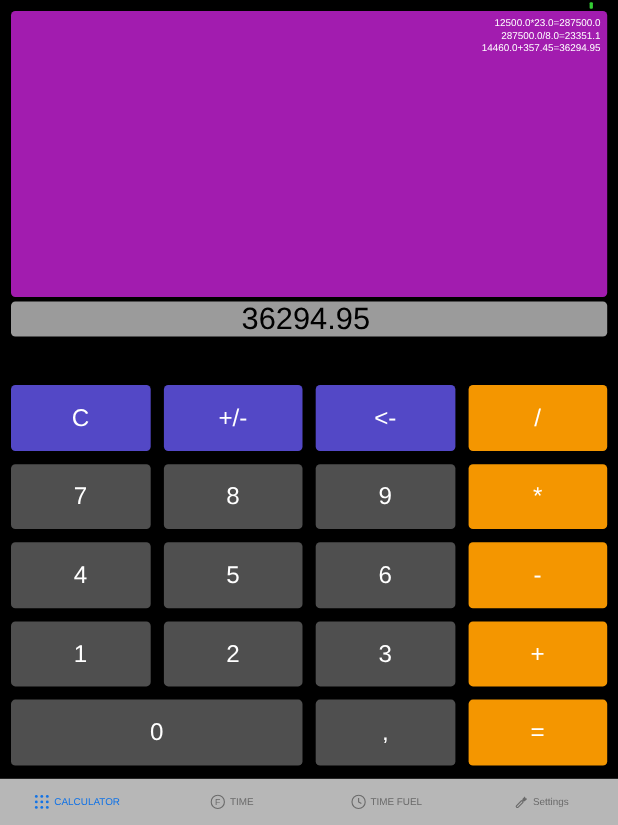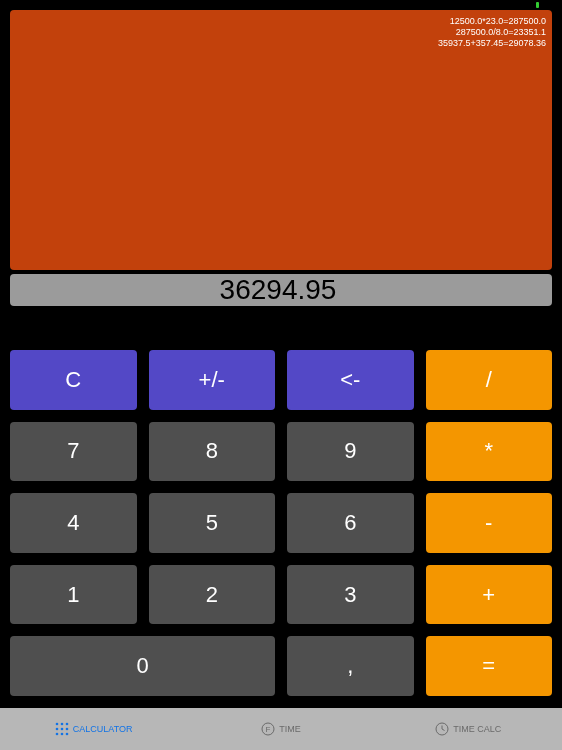--- a/index.html
+++ b/index.html
@@ -17,21 +17,21 @@
     height: 6px;
     background: #3c3;
     border-radius: 1px;
   }
   .history-area {
     position: absolute;
     left: 10px;
     top: 10px;
     width: 542px;
     height: 260px;
-    background: #c2410c;
+    background: #a21caf;
     border-radius: 4px;
   }
   .history-lines {
     position: absolute;
     top: 6px;
     right: 6px;
     text-align: right;
     color: #fff;
     font-size: 9px;
     line-height: 11px;
@@ -111,21 +111,21 @@
 </style>
 </head>
 <body>
 
 <div class="status-indicator"></div>
 
 <div class="history-area">
   <div class="history-lines">
     <div>12500.0*23.0=287500.0</div>
     <div>287500.0/8.0=23351.1</div>
-    <div>35937.5+357.45=29078.36</div>
+    <div>14460.0+357.45=36294.95</div>
   </div>
 </div>
 
 <div class="display">36294.95</div>
 
 <div class="keypad">
   <button class="key key-fn">C</button>
   <button class="key key-fn">+/-</button>
   <button class="key key-fn">&lt;-</button>
   <button class="key key-op">/</button>
@@ -176,15 +176,23 @@
     </span>
     <span>TIME</span>
   </div>
   <div class="tab">
     <span class="tab-icon">
       <svg viewBox="0 0 14 14" fill="none" stroke="currentColor" stroke-width="1">
         <circle cx="7" cy="7" r="6"></circle>
         <path d="M7 3.5 V7 L9.5 8.5"></path>
       </svg>
     </span>
-    <span>TIME CALC</span>
+    <span>TIME FUEL</span>
+  </div>
+  <div class="tab">
+    <span class="tab-icon">
+      <svg viewBox="0 0 14 14" fill="none" stroke="currentColor" stroke-width="1">
+        <path d="M11 3 a2.2 2.2 0 0 1 -3 3 L3.5 10.5 a1 1 0 0 0 1.4 1.4 L9.4 7.4 a2.2 2.2 0 0 1 3 -3 L10.8 6 L9.4 4.6 Z"></path>
+      </svg>
+    </span>
+    <span>Settings</span>
   </div>
 </div>
 
 </body></html>

